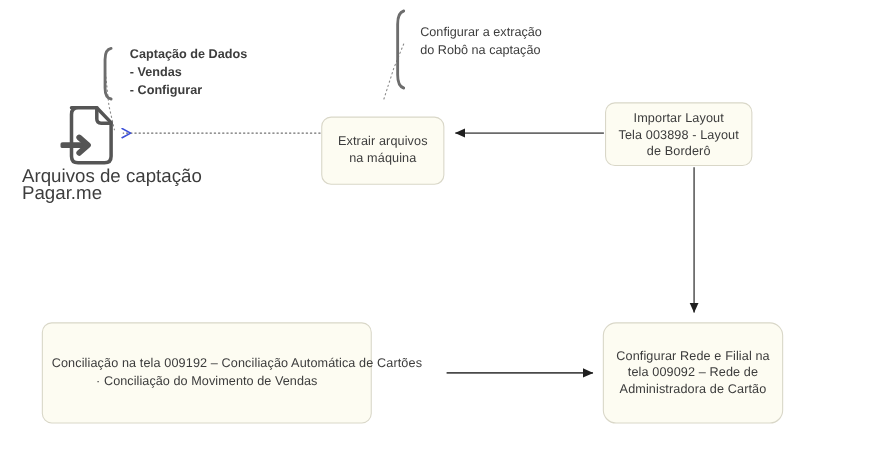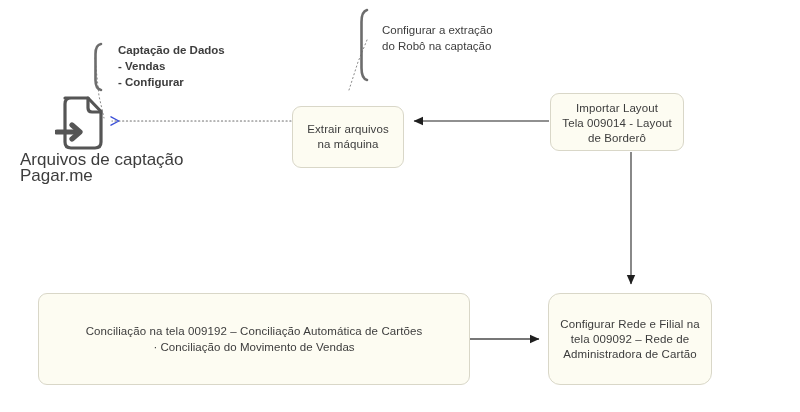--- a/index.html
+++ b/index.html
@@ -47,21 +47,21 @@
   }
   .node .lines { width: 100%; }
   .node .ln { display: block; white-space: nowrap; }
   #node-extrair {
     left: 292px; top: 90px; width: 112px; height: 62px; margin-top: 16px;
   }
   #node-importar {
     left: 550px; top: 93px; width: 134px; height: 58px; align-items: flex-end;
   }
   #node-conciliacao {
-    left: 38px; top: 293px; width: 432px; height: 92px;
+    left: 38px; top: 293px; width: 300px; height: 92px;
   }
   #node-rede {
     left: 548px; top: 293px; width: 164px; height: 92px; border-radius: 12px;
   }
   #node-conciliacao .ln { font-size: 11.5px; line-height: 16px; }
   #node-conciliacao .ln.sub { letter-spacing: .05px; }
 
   
   .annotation {
     position: absolute;
@@ -179,21 +179,21 @@
   <div class="node" id="node-extrair">
     <span class="lines">
       <span class="ln">Extrair arquivos</span>
       <span class="ln">na máquina</span>
     </span>
   </div>
 
   <div class="node" id="node-importar">
     <span class="lines">
       <span class="ln">Importar Layout</span>
-      <span class="ln">Tela 009014 - Layout</span>
+      <span class="ln">Tela 003898 - Layout</span>
       <span class="ln">de Borderô</span>
     </span>
   </div>
 
   <div class="node" id="node-conciliacao">
     <span class="lines">
       <span class="ln">Conciliação na tela 009192 – Conciliação Automática de Cartões</span>
       <span class="ln sub">· Conciliação do Movimento de Vendas</span>
     </span>
   </div>

